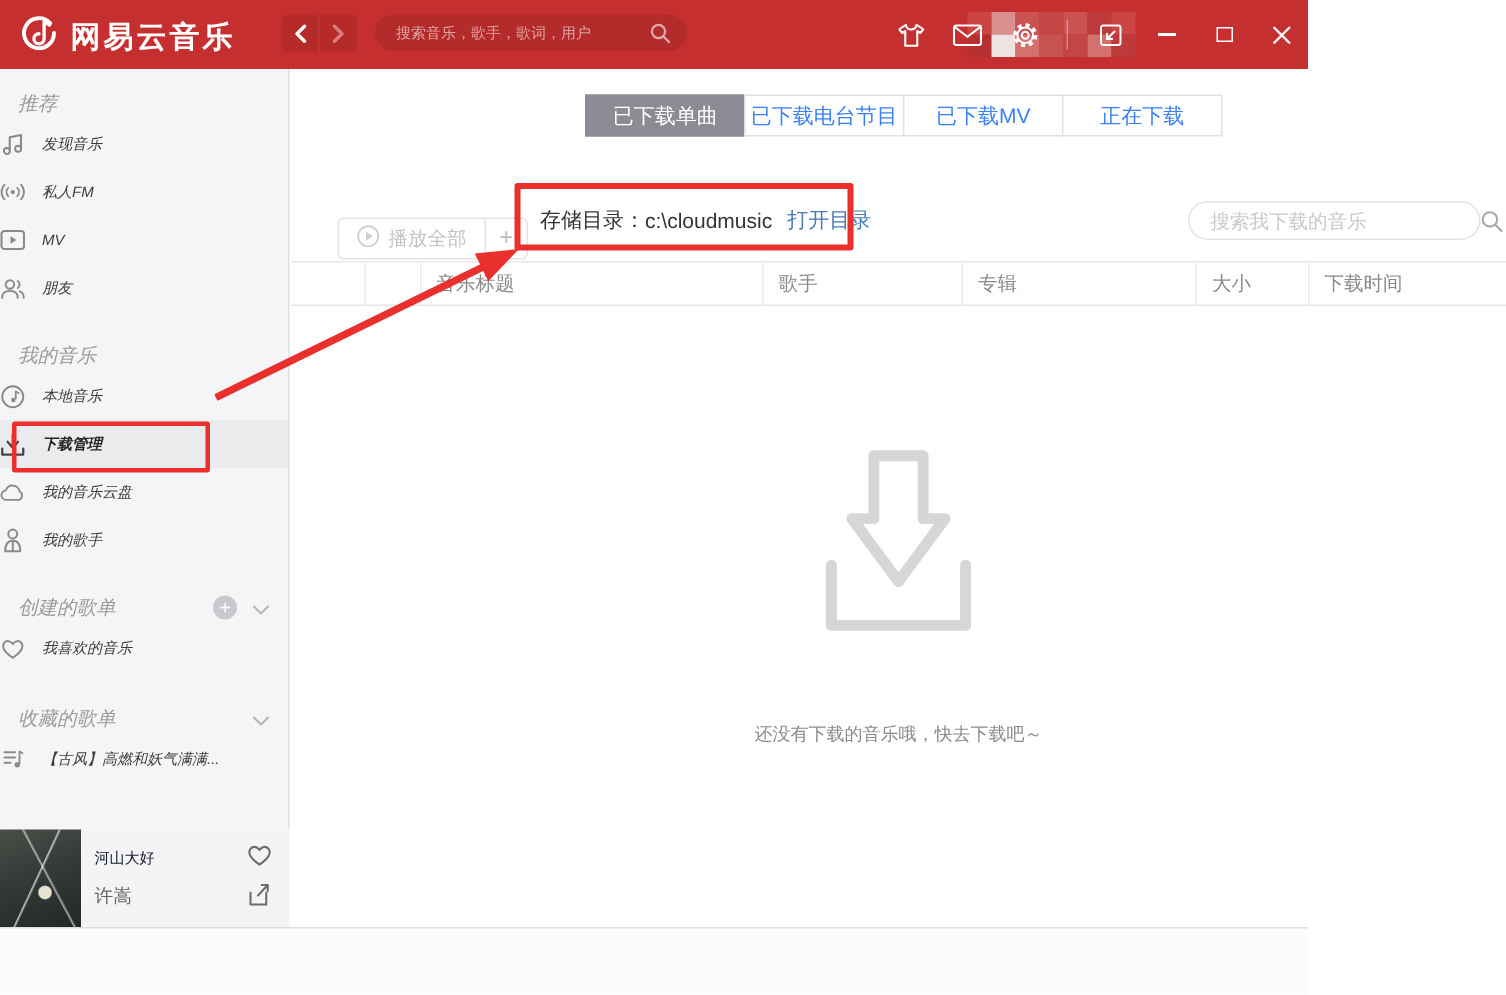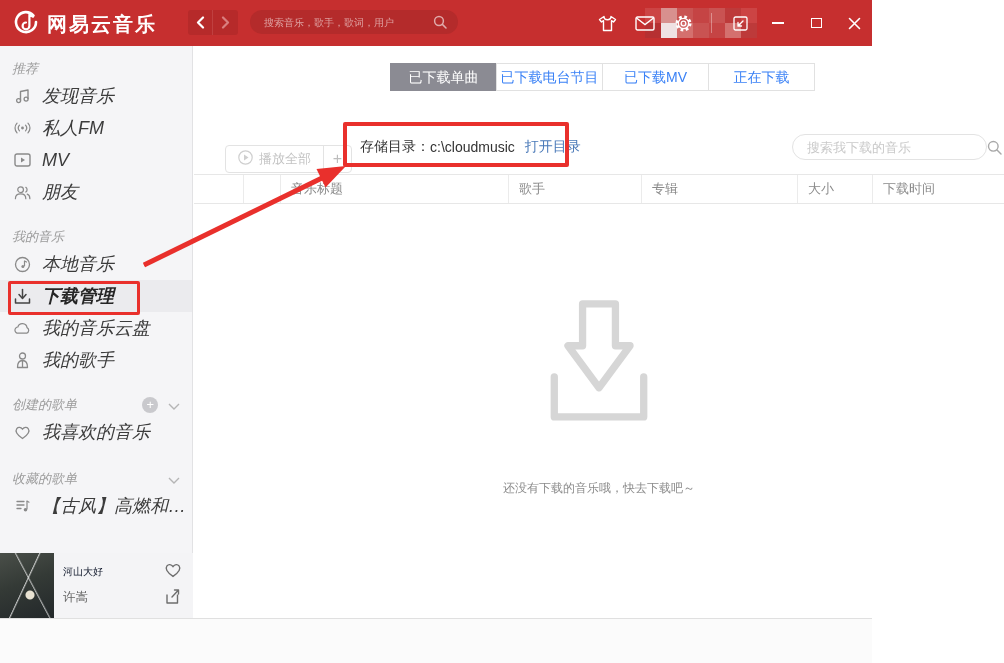--- a/index.html
+++ b/index.html
@@ -25,21 +25,21 @@
   .hicons { position:absolute; right:8px; top:0; height:46px; display:flex; align-items:center; gap:18px; }
   .hicon { display:flex; align-items:center; justify-content:center; width:20px; height:20px; }
   .hdivider { width:1px; height:20px; background:rgba(255,255,255,.35); }
   .minimize-bar { width:12px; height:2px; background:#fff; }
   .maximize-box { width:11px; height:10px; border:1.5px solid #fff; }
 
   
   .sidebar { position:absolute; top:46px; left:0; width:193px; height:507px; background:#f5f5f7; border-right:1px solid #e2e2e4;font-style:italic; }
   .sec-title { height:34px; padding:12px 12px 0 12px; font-size:13px; color:#9b9b9b; display:flex; align-items:center; }
   .sec-title .lbl { flex:1; }
-  .side-item { height:32px; display:flex; align-items:center; padding-left:14px; gap:11px; font-size:18px; color:#3c3c3c; cursor:default; }
+  .side-item { height:32px; display:flex; align-items:center; padding-left:0; gap:11px; font-size:10px; color:#3c3c3c; cursor:default; }
   .side-item .ic { width:17px; height:17px; flex:0 0 17px; display:flex; align-items:center; justify-content:center; }
   .side-item.selected { background:#ebebee; font-weight:bold; color:#262626; }
   .ellip { white-space:nowrap; overflow:hidden; text-overflow:ellipsis; max-width:150px; }
   .plus-circle { width:16px; height:16px; border-radius:50%; background:#c9c9cd; color:#fff; font-size:13px; line-height:15px; text-align:center; margin-right:10px; }
 
   
   .nowplaying { position:absolute; left:0; top:553px; width:193px; height:65px; background:#f4f4f6; }
   .album { position:absolute; left:0; top:0; width:54px; height:65px;
     background:
       linear-gradient(25deg, rgba(255,255,255,.85) 0 1px, transparent 1px 100%) 18px 30px/60px 60px no-repeat,

